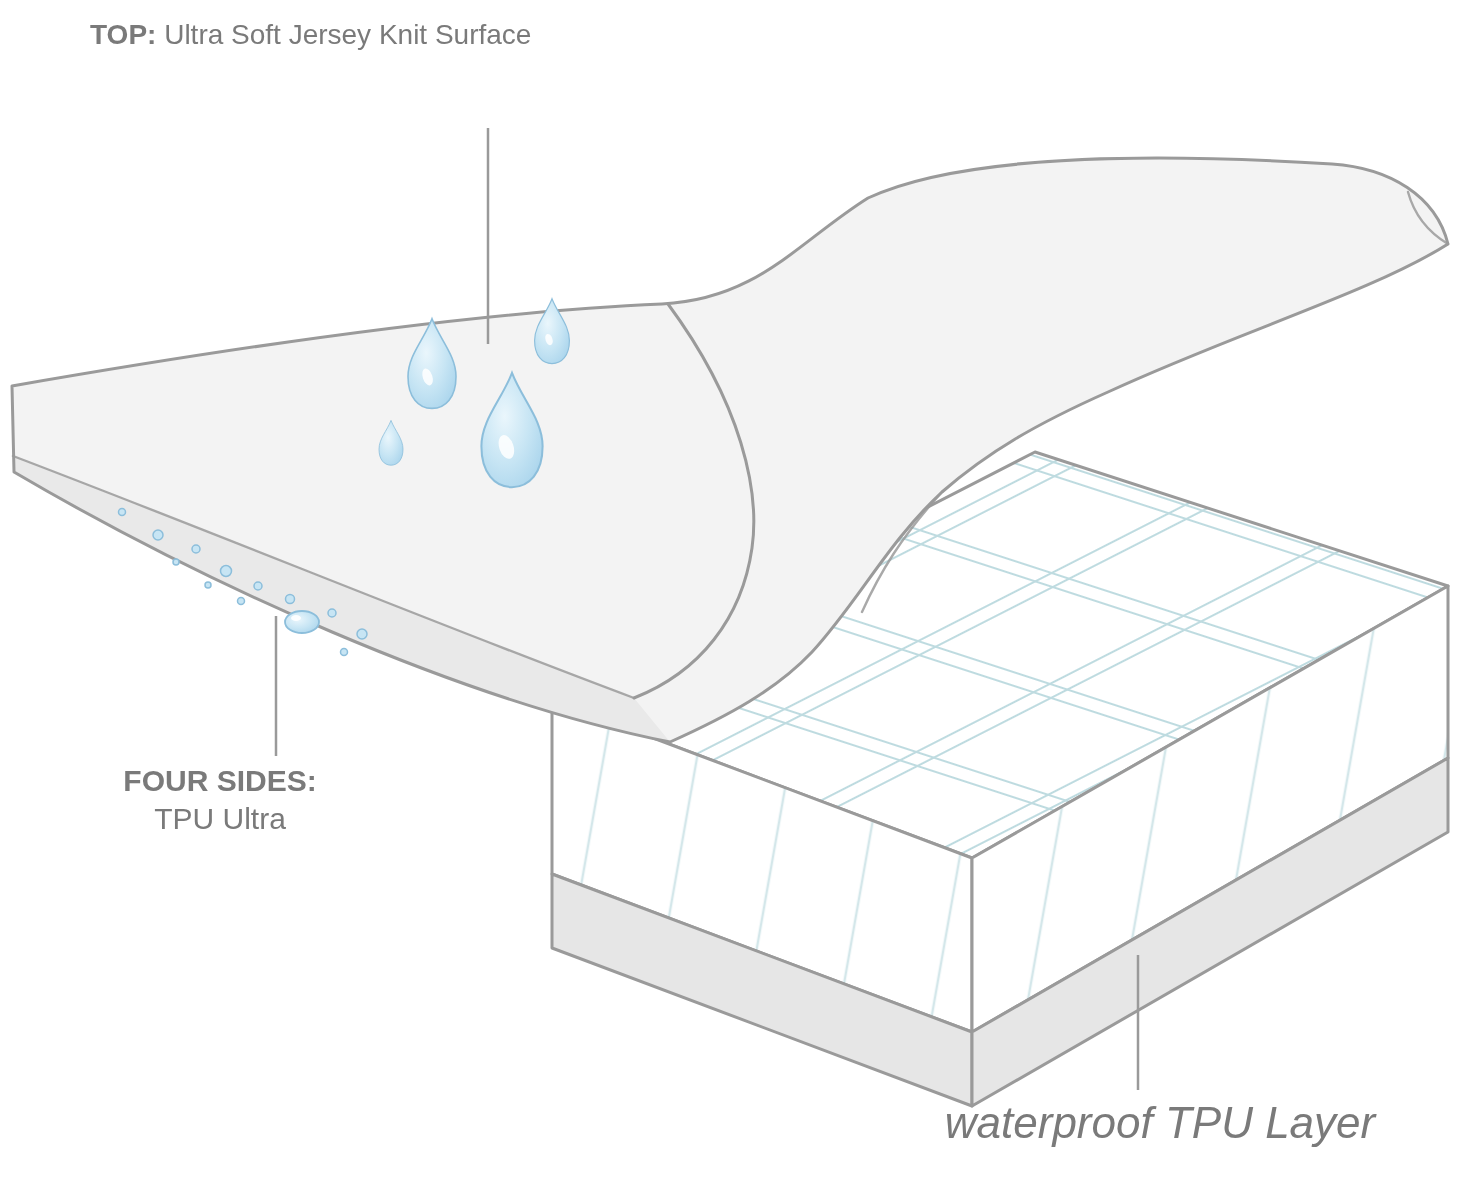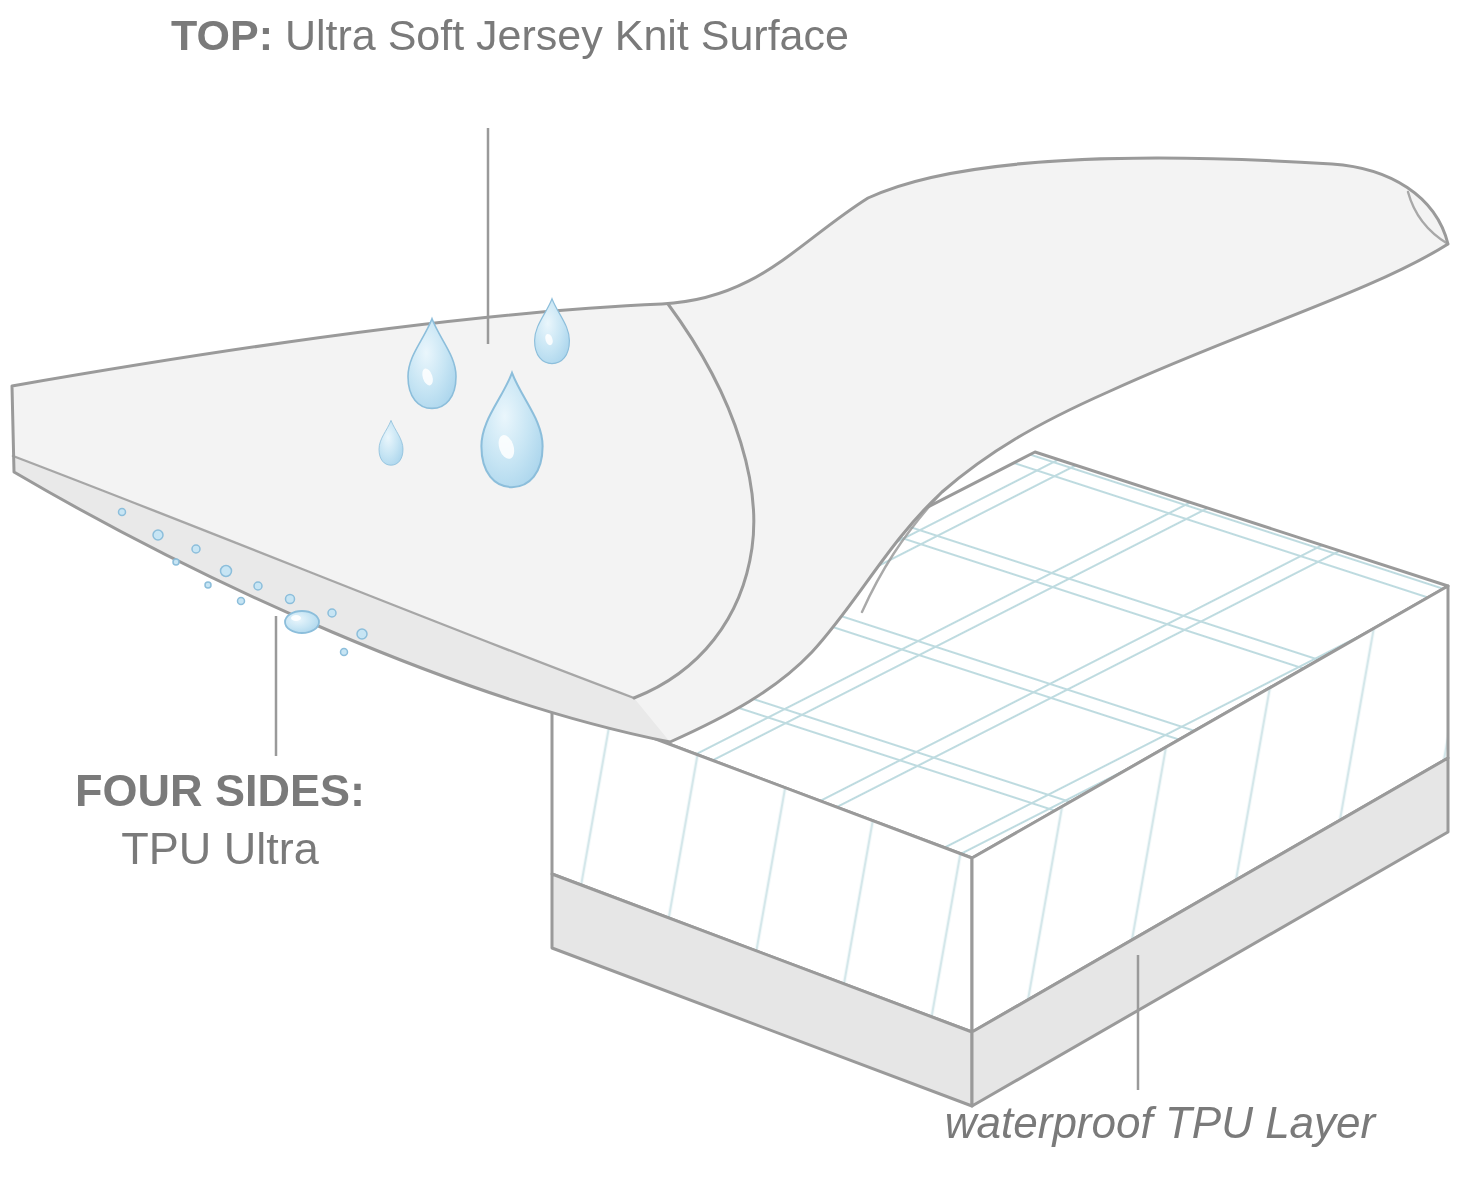--- a/index.html
+++ b/index.html
@@ -3,22 +3,22 @@
 <meta charset="utf-8">
 <style>
   html,body{margin:0;padding:0;background:#ffffff;}
   .canvas{
     position:relative;width:1463px;height:1201px;background:#ffffff;overflow:hidden;
     font-family:"Liberation Sans", sans-serif;
   }
   .canvas > svg{position:absolute;left:0;top:0;}
   .annot{position:absolute;color:var(--text-color);}
   .annot .b{font-weight:bold;}
-  #top-annotation{left:90px;top:4px;width:840px;text-align:center;font-size:43px;line-height:1.47;}
-  #four-sides-annotation{left:25px;top:762px;width:390px;text-align:center;font-size:45px;line-height:1.28;}
+  #top-annotation{left:90px;top:14px;width:840px;text-align:left;font-size:28px;line-height:1.47;}
+  #four-sides-annotation{left:25px;top:762px;width:390px;text-align:center;font-size:30px;line-height:1.28;}
   #bottom-annotation{left:870px;top:1094px;width:580px;text-align:center;font-size:44px;font-style:italic;line-height:1.3;}
   .ln{stroke:var(--line-color);stroke-width:3;fill:none;stroke-linecap:round;stroke-linejoin:round;}
   .ln2{stroke:var(--line-color);stroke-width:2.4;fill:none;stroke-linecap:round;stroke-linejoin:round;opacity:.85;}
   .pointer{stroke:var(--line-color);stroke-width:2.5;}
   .quilt{stroke:var(--quilt-line-color);stroke-width:2.2;}
   .hatch{stroke:var(--side-hatch-color);stroke-width:2.4;}
   .splash{fill:var(--droplet-fill);stroke:var(--droplet-stroke);stroke-width:1.5;}
 </style>
 </head>
 <body>

